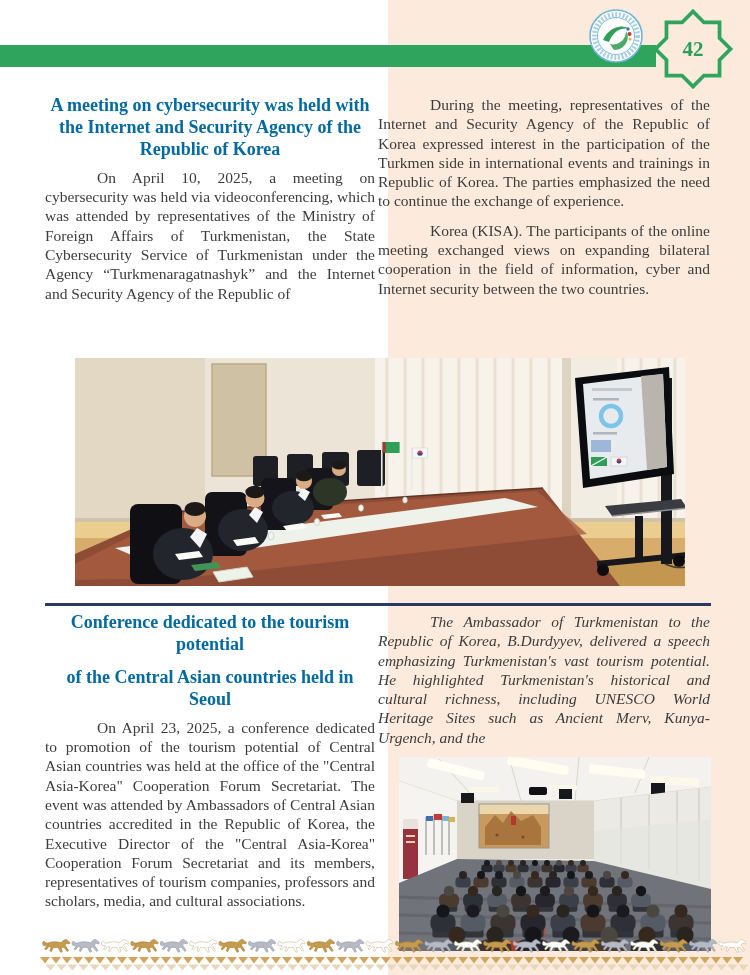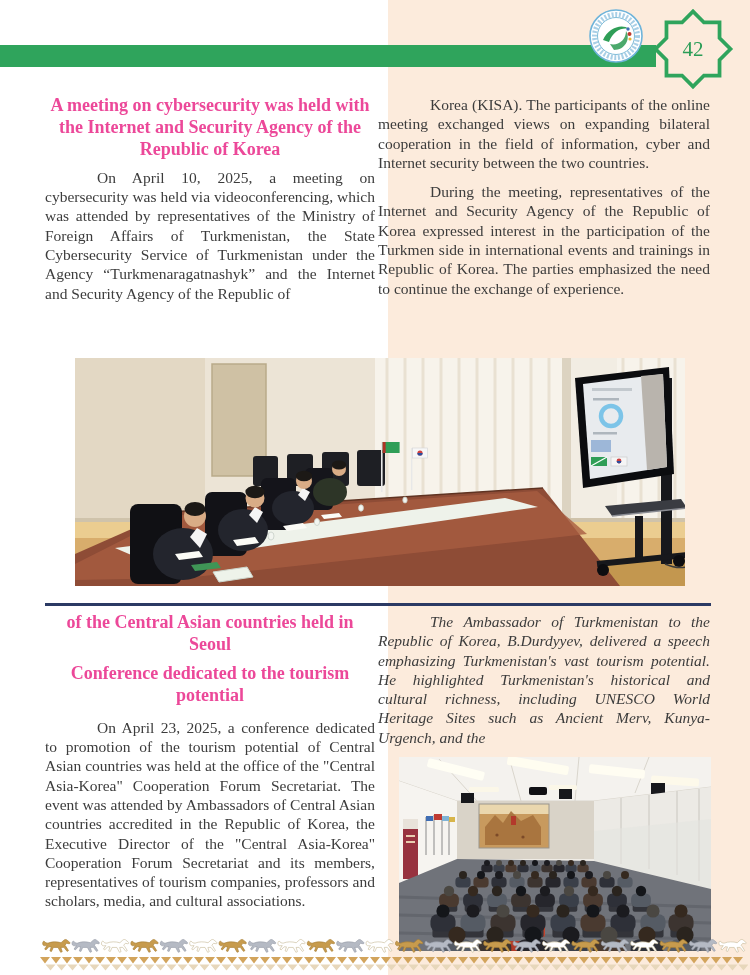--- a/index.html
+++ b/index.html
@@ -5,26 +5,26 @@
   html,body{margin:0;padding:0;}
   body{width:750px;height:975px;background:#ffffff;font-family:"Liberation Serif","DejaVu Serif",serif;}
   .page{position:relative;width:750px;height:975px;overflow:hidden;background:#ffffff;}
   .bg-right{position:absolute;left:388px;top:0;width:362px;height:975px;background:#fcebdc;}
 
   
   .green-bar{position:absolute;left:0;top:45px;width:656px;height:22px;background:#2fa45c;}
   .logo{position:absolute;left:589px;top:9px;width:54px;height:54px;}
   .page-star{position:absolute;left:648px;top:4px;width:90px;height:90px;}
   .star-num{position:absolute;left:648px;top:4px;width:90px;height:90px;display:flex;align-items:center;justify-content:center;
-            color:#2a9d56;font-size:21px;font-weight:normal;}
+            color:#2a9d56;font-size:21px;font-weight:bold;}
 
   
   .col{position:absolute;width:330px;color:#3c3c3c;font-size:15.5px;line-height:1.245;text-align:justify;}
   .col p{margin:0 0 10px 0;text-indent:52px;}
-  h2.art-title{margin:0 0 7px 0;color:#ec4899;font-size:18px;line-height:1.22;text-align:center;font-weight:bold;}
+  h2.art-title{margin:0 0 7px 0;color:#0369a1;font-size:18px;line-height:1.22;text-align:center;font-weight:bold;}
   h2.art-title.tight{margin:0 0 11px 0;}
   .colA{left:45px;top:95px;}
   .colB{left:378px;top:95px;width:332px;}
   .colC{left:45px;top:612px;}
   .colD{left:378px;top:612px;width:332px;font-style:italic;}
 
   .divider{position:absolute;left:45px;top:603px;width:666px;height:3px;background:#2b3a64;}
 
   .photo1{position:absolute;left:75px;top:358px;width:610px;height:228px;}
   .photo2{display:block;margin:7px 0 0 21px;width:312px;height:194px;}
@@ -55,22 +55,22 @@
   <svg class="page-star" viewBox="0 0 96 96">
     <polygon points="88,48 76.3,59.7 76.3,76.3 59.7,76.3 48,88 36.3,76.3 19.7,76.3 19.7,59.7 8,48 19.7,36.3 19.7,19.7 36.3,19.7 48,8 59.7,19.7 76.3,19.7 76.3,36.3" fill="#fcebdc" stroke="#2fa45c" stroke-width="4" stroke-linejoin="miter"></polygon>
   </svg>
   <div class="star-num">42</div>
 
   <div class="col colA">
     <h2 class="art-title">A meeting on cybersecurity was held with the Internet and Security Agency of the Republic of Korea</h2>
     <p>On April 10, 2025, a meeting on cybersecurity was held via videoconferencing, which was attended by representatives of the Ministry of Foreign Affairs of Turkmenistan, the State Cybersecurity Service of Turkmenistan under the Agency “Turkmenaragatnashyk” and the Internet and Security Agency of the Republic of</p>
   </div>
   <div class="col colB">
+    <p>During the meeting, representatives of the Internet and Security Agency of the Republic of Korea expressed interest in the participation of the Turkmen side in international events and trainings in Republic of Korea. The parties emphasized the need to continue the exchange of experience.</p>
     <p>Korea (KISA). The participants of the online meeting exchanged views on expanding bilateral cooperation in the field of information, cyber and Internet security between the two countries.</p>
-    <p>During the meeting, representatives of the Internet and Security Agency of the Republic of Korea expressed interest in the participation of the Turkmen side in international events and trainings in Republic of Korea. The parties emphasized the need to continue the exchange of experience.</p>
   </div>
 
   <svg class="photo1" viewBox="0 0 610 228">
     <rect x="0" y="0" width="610" height="170" fill="#ece4d6"></rect>
     <rect x="0" y="0" width="130" height="170" fill="#e3d8c4"></rect>
     <rect x="137" y="6" width="54" height="112" fill="#cfc1a4" stroke="#b9aa8a" stroke-width="1.5"></rect>
     <rect x="300" y="0" width="310" height="166" fill="#f7f3eb"></rect>
     <path d="M312 0 V160 M330 0 V160 M348 0 V160 M366 0 V160 M384 0 V160 M402 0 V160 M420 0 V160 M438 0 V160 M456 0 V160 M474 0 V160 M548 0 V160 M566 0 V160 M584 0 V160 M600 0 V160" stroke="#e8e0d0" stroke-width="3" opacity="0.9"></path>
     <rect x="487" y="0" width="55" height="172" fill="#f2ede3"></rect>
     <rect x="487" y="0" width="9" height="172" fill="#dcd3c1"></rect>
@@ -165,22 +165,22 @@
       <path d="M522 206 L612 197" stroke="#17181c" stroke-width="6" fill="none"></path>
       <circle cx="528" cy="212" r="6" fill="#0d0d10"></circle>
       <circle cx="604" cy="203" r="6" fill="#0d0d10"></circle>
       <path d="M590 206 q14 6 24 2" stroke="#3a3a3a" stroke-width="1.5" fill="none"></path>
     </g>
   </svg>
 
   <div class="divider"></div>
 
   <div class="col colC">
+    <h2 class="art-title tight">Conference dedicated to the tourism potential</h2>
     <h2 class="art-title">of the Central Asian countries held in Seoul</h2>
-    <h2 class="art-title tight">Conference dedicated to the tourism potential</h2>
     <p>On April 23, 2025, a conference dedicated to promotion of the tourism potential of Central Asian countries was held at the office of the "Central Asia-Korea" Cooperation Forum Secretariat. The event was attended by Ambassadors of Central Asian countries accredited in the Republic of Korea, the Executive Director of the "Central Asia-Korea" Cooperation Forum Secretariat and its members, representatives of tourism companies, professors and scholars, media, and cultural associations.</p>
   </div>
   <div class="col colD">
     <p>The Ambassador of Turkmenistan to the Republic of Korea, B.Durdyyev, delivered a speech emphasizing Turkmenistan's vast tourism potential. He highlighted Turkmenistan's historical and cultural richness, including UNESCO World Heritage Sites such as Ancient Merv, Kunya-Urgench, and the</p>
 
     <svg class="photo2" viewBox="0 0 312 194">
       <rect x="0" y="0" width="312" height="194" fill="#efece6"></rect>
       <polygon points="0,0 312,0 312,30 195,44 58,44 0,24" fill="#f4f2ee"></polygon>
       <path d="M0 24 L58 44 L195 44 L312 30 M40 2 L78 44 M110 0 L122 44 M180 0 L176 44 M250 0 L236 36" stroke="#d9d5cc" stroke-width="1" fill="none"></path>
       <g>

